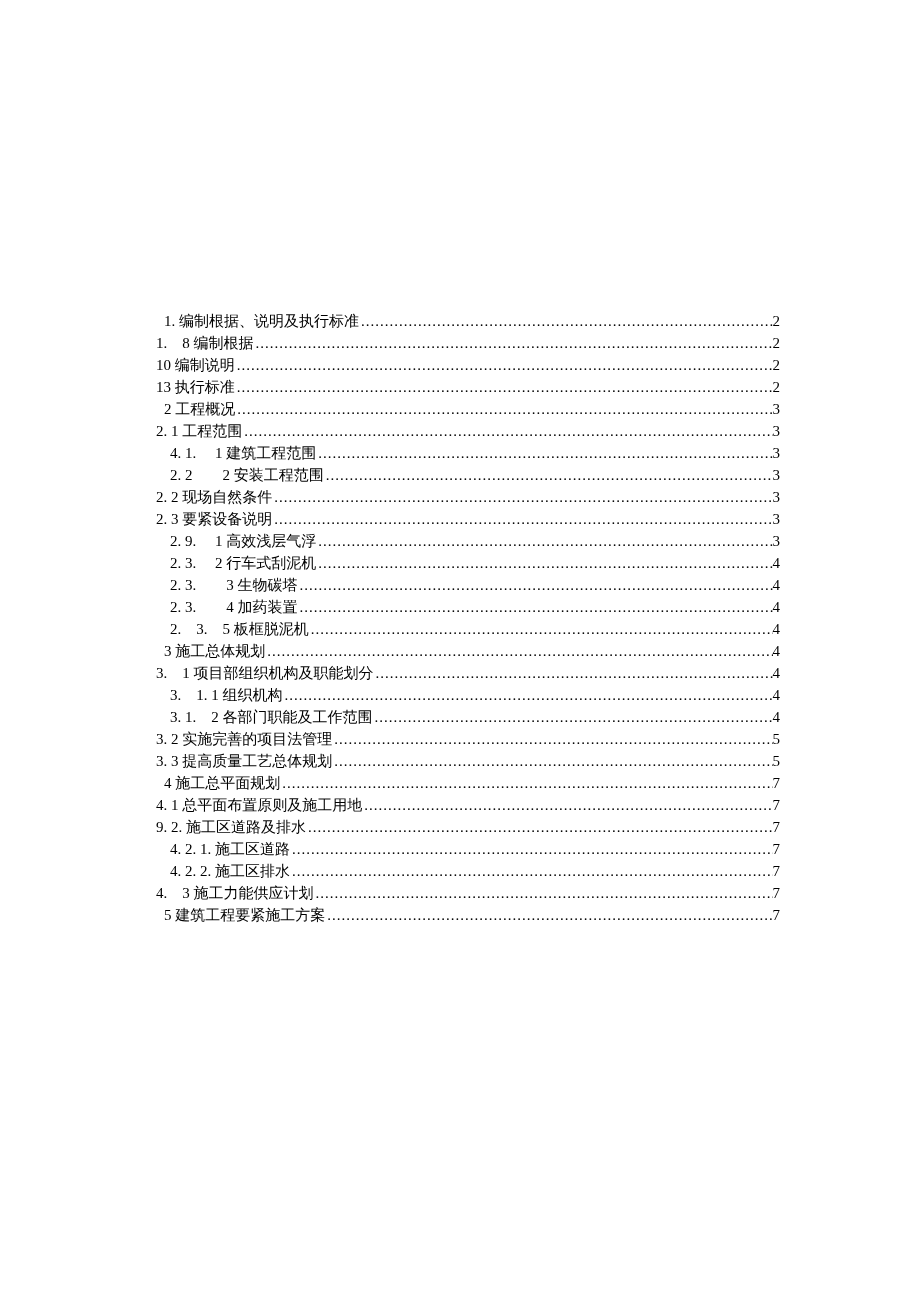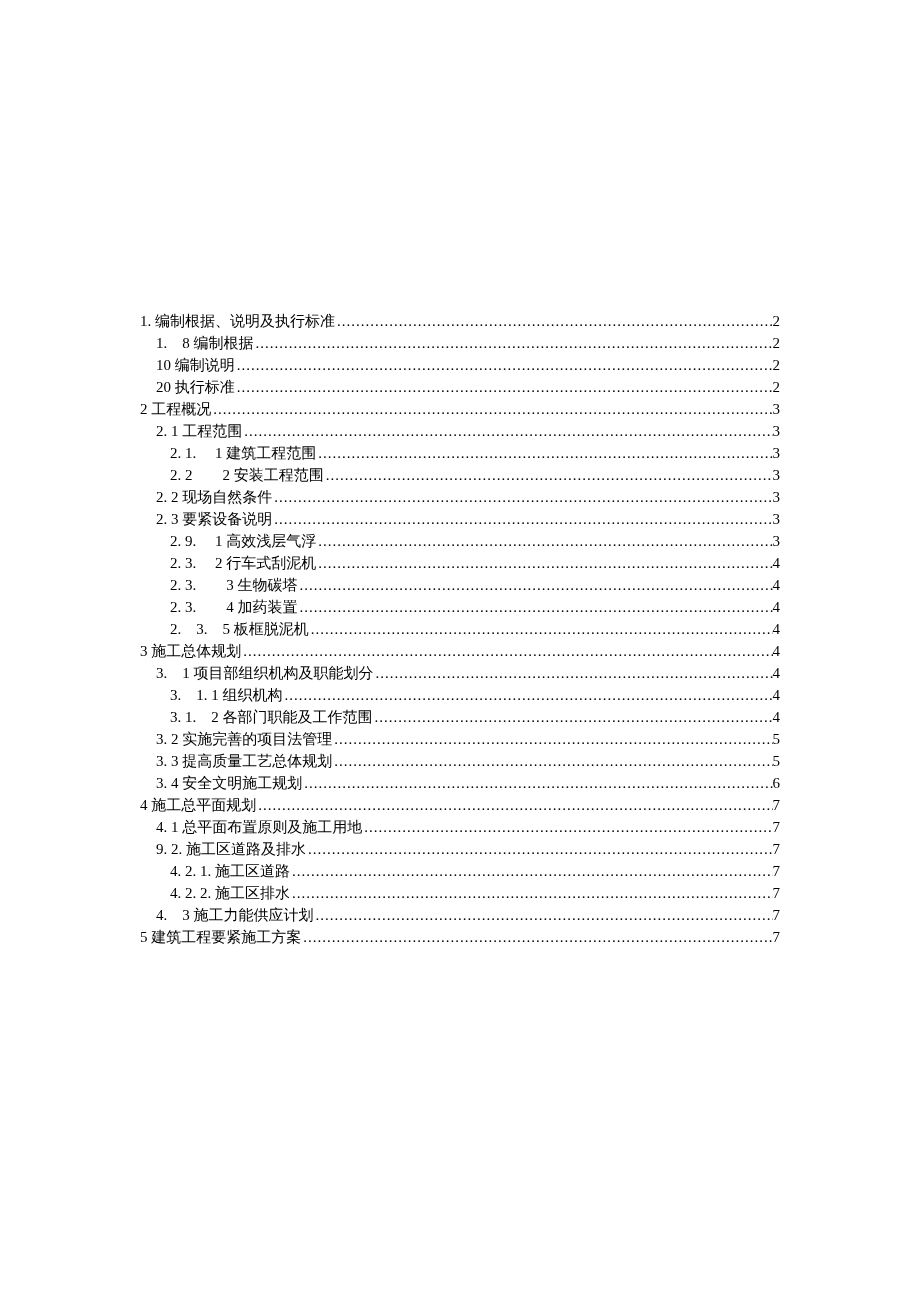--- a/index.html
+++ b/index.html
@@ -29,21 +29,21 @@
       letter-spacing: 1px;
       color: #000;
       padding: 0 2px;
     }
     .toc-dots::after {
       content: "........................................................................................................................................................";
     }
     .toc-page {
       flex: 0 0 auto;
     }
-    .indent-0 { padding-left: 0px; }
+    .indent-0 { padding-left: 0px; margin-left: 24px; }
     .indent-1 { padding-left: 16px; }
     .indent-2 { padding-left: 30px; }
   </style>
 </head>
 <body>
 
 <div class="page">
 
   <div class="toc-entry indent-0">
     <span class="toc-label">1. 编制根据、说明及执行标准</span>
@@ -57,39 +57,39 @@
     <span class="toc-page">2</span>
   </div>
 
   <div class="toc-entry indent-1">
     <span class="toc-label">10 编制说明</span>
     <span class="toc-dots"></span>
     <span class="toc-page">2</span>
   </div>
 
   <div class="toc-entry indent-1">
-    <span class="toc-label">20 执行标准</span>
+    <span class="toc-label">13 执行标准</span>
     <span class="toc-dots"></span>
     <span class="toc-page">2</span>
   </div>
 
   <div class="toc-entry indent-0">
     <span class="toc-label">2 工程概况</span>
     <span class="toc-dots"></span>
     <span class="toc-page">3</span>
   </div>
 
   <div class="toc-entry indent-1">
     <span class="toc-label">2. 1 工程范围</span>
     <span class="toc-dots"></span>
     <span class="toc-page">3</span>
   </div>
 
   <div class="toc-entry indent-2">
-    <span class="toc-label">2. 1.　 1 建筑工程范围</span>
+    <span class="toc-label">4. 1.　 1 建筑工程范围</span>
     <span class="toc-dots"></span>
     <span class="toc-page">3</span>
   </div>
 
   <div class="toc-entry indent-2">
     <span class="toc-label">2. 2　　2 安装工程范围</span>
     <span class="toc-dots"></span>
     <span class="toc-page">3</span>
   </div>
 
@@ -164,25 +164,20 @@
     <span class="toc-dots"></span>
     <span class="toc-page">5</span>
   </div>
 
   <div class="toc-entry indent-1">
     <span class="toc-label">3. 3 提高质量工艺总体规划</span>
     <span class="toc-dots"></span>
     <span class="toc-page">5</span>
   </div>
 
-  <div class="toc-entry indent-1">
-    <span class="toc-label">3. 4 安全文明施工规划</span>
-    <span class="toc-dots"></span>
-    <span class="toc-page">6</span>
-  </div>
 
   <div class="toc-entry indent-0">
     <span class="toc-label">4 施工总平面规划</span>
     <span class="toc-dots"></span>
     <span class="toc-page">7</span>
   </div>
 
   <div class="toc-entry indent-1">
     <span class="toc-label">4. 1 总平面布置原则及施工用地</span>
     <span class="toc-dots"></span>

